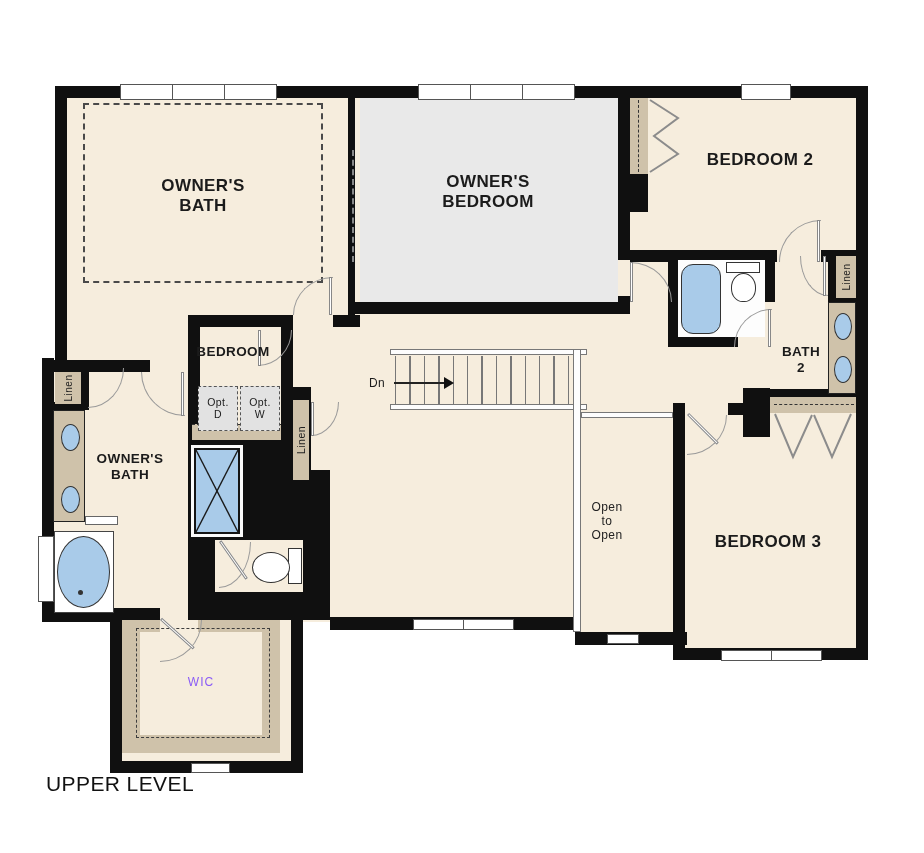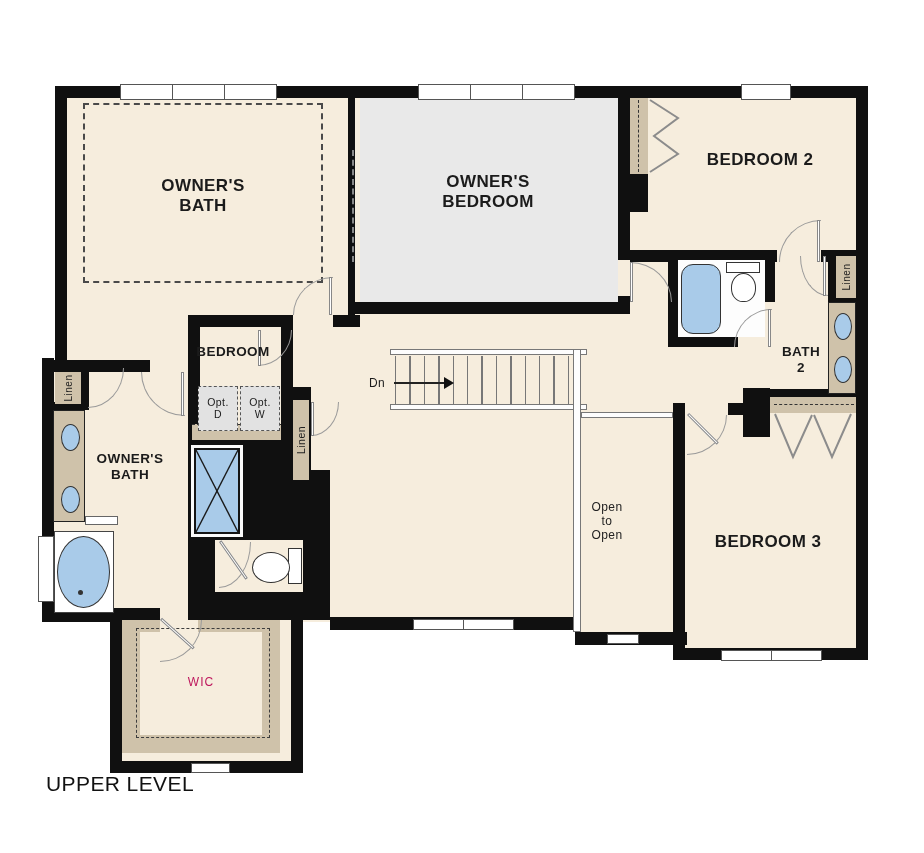--- a/index.html
+++ b/index.html
@@ -216,16 +216,16 @@
     <div>BATH</div>
     <div>2</div>
   </div>
   <div class="lbl norm" style="left:377px;top:383px;font-size:12px;">Dn</div>
   <div class="lbl norm" style="left:607px;top:521px;font-size:12px;color:#222;">
     <div>Open</div>
     <div>to</div>
     <div>Open</div>
   </div>
   <div class="lbl" style="left:768px;top:542px;font-size:17px;">BEDROOM 3</div>
-  <div class="lbl norm" style="left:201px;top:682px;font-size:12px;color:#be185d;letter-spacing:1px;">WIC</div>
+  <div class="lbl norm" style="left:201px;top:682px;font-size:12px;color:#8b5cf6;letter-spacing:1px;">WIC</div>
   <div style="position:absolute;left:46px;top:772px;font-size:21px;font-weight:normal;color:#111;letter-spacing:0.4px;">UPPER LEVEL</div>
 
 </div>
 
 </body></html>

